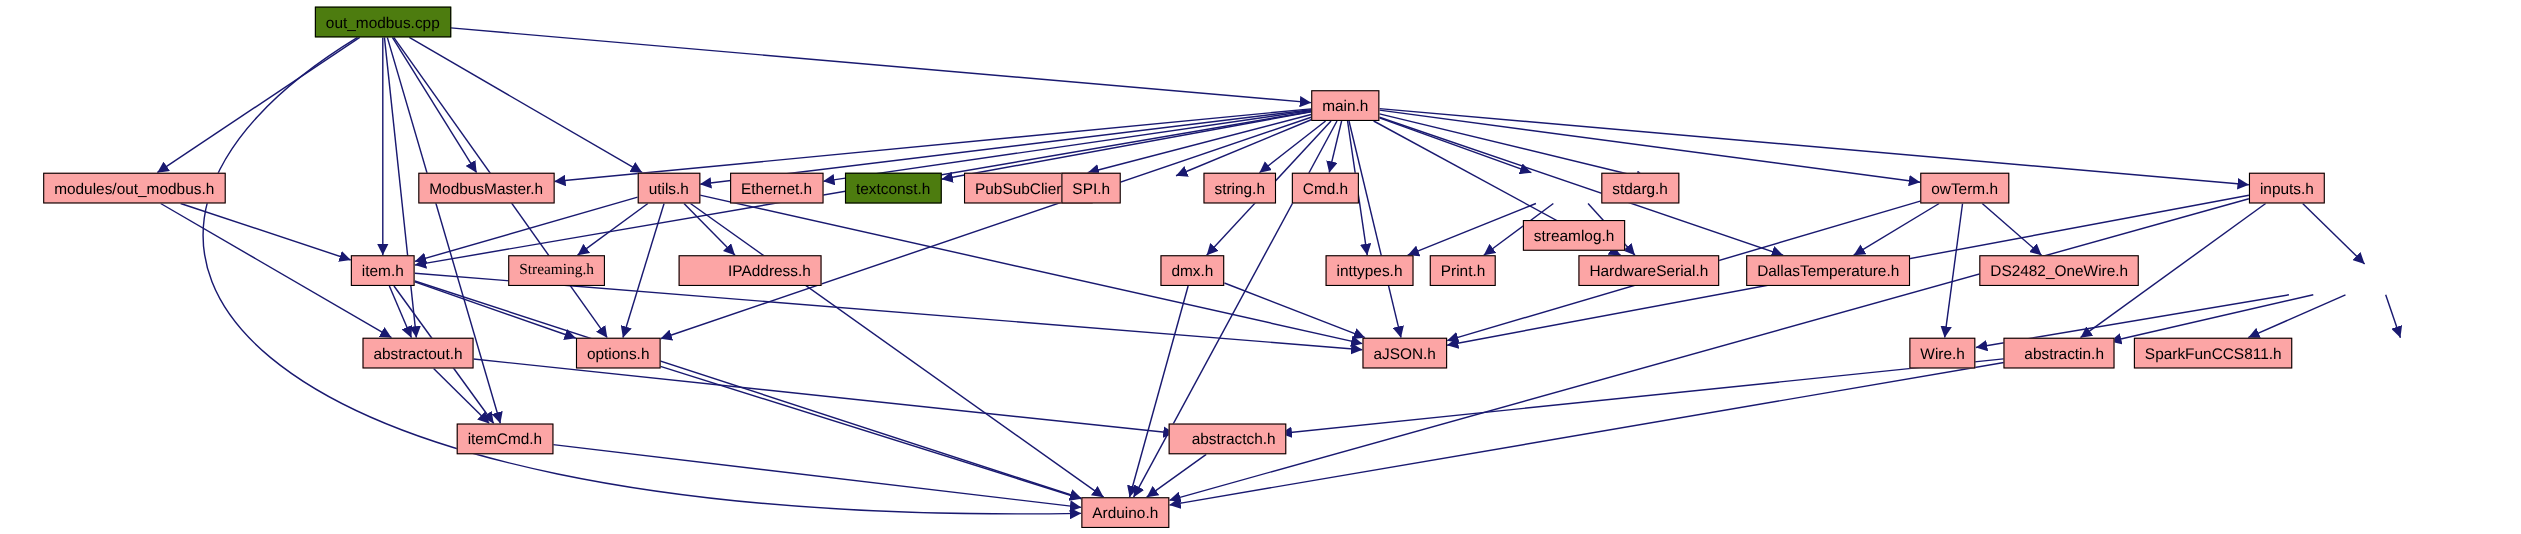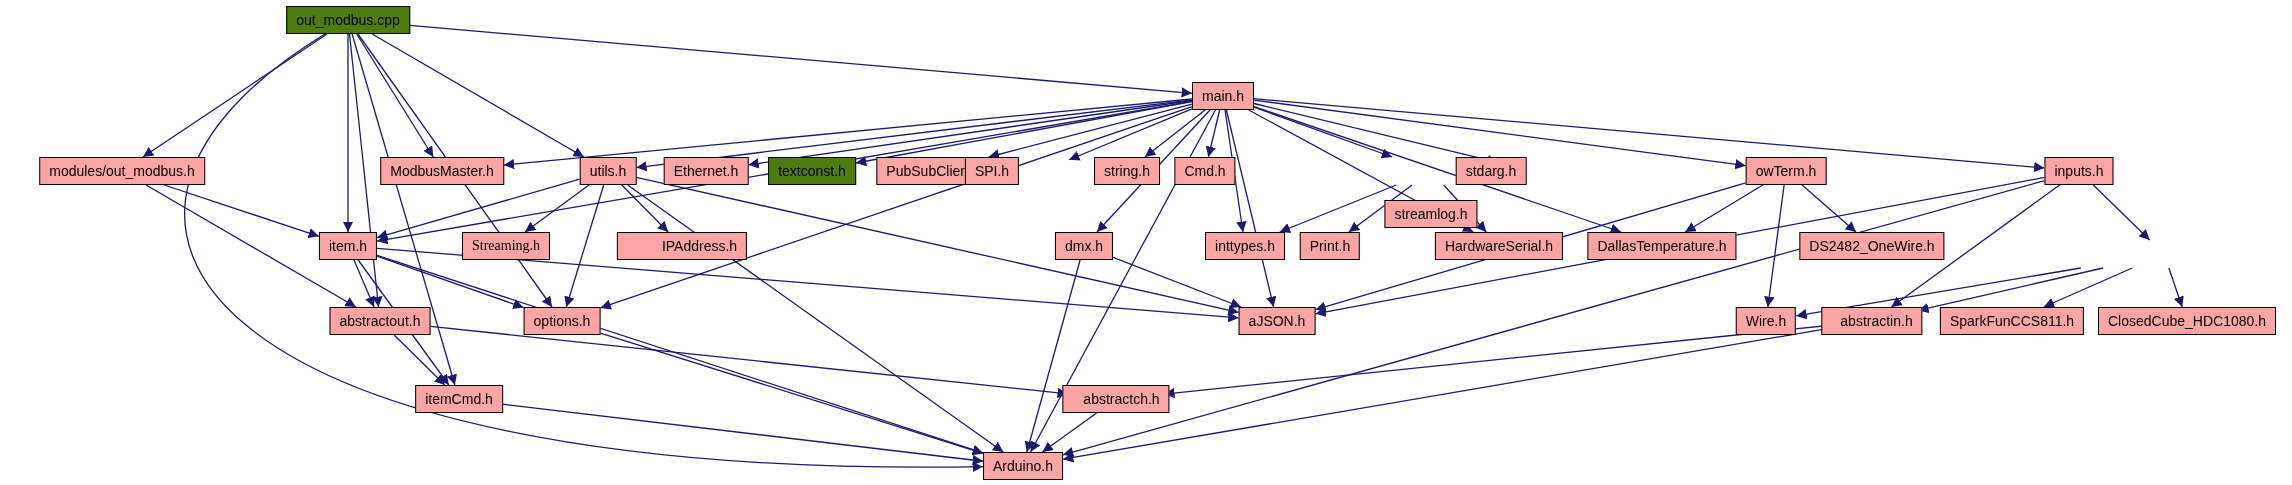--- a/index.html
+++ b/index.html
@@ -139,17 +139,16 @@
     <div class="node" style="left: 1330px; top: 232px;">Print.h</div>
     <div class="node" style="left: 1499px; top: 232px;">HardwareSerial.h</div>
     <div class="node" style="left: 1662px; top: 232px; text-align: center;">DallasTemperature.h</div>
     <div class="node" style="left: 1872px; top: 232px;">DS2482_OneWire.h</div>
     <div class="node" style="left: 380px; top: 307px;">abstractout.h</div>
     <div class="node" style="left: 562px; top: 307px;">options.h</div>
     <div class="node" style="left: 1277px; top: 307px;">aJSON.h</div>
     <div class="node" style="left: 1766px; top: 307px;">Wire.h</div>
     <div class="node" style="left: 1872px; top: 307px; padding-left: 18px;">abstractin.h</div>
     <div class="node" style="left: 2012px; top: 307px;">SparkFunCCS811.h</div>
-    <div class="node" style="left: 2187px; top: 307px;">ClosedCube_HDC1080.h</div>
     <div class="node" style="left: 459px; top: 385px;">itemCmd.h</div>
     <div class="node" style="left: 1116px; top: 385px; padding-left: 20px;">abstractch.h</div>
     <div class="node" style="left: 1023px; top: 452px;">Arduino.h</div>
   </div>
 
 </body></html>

